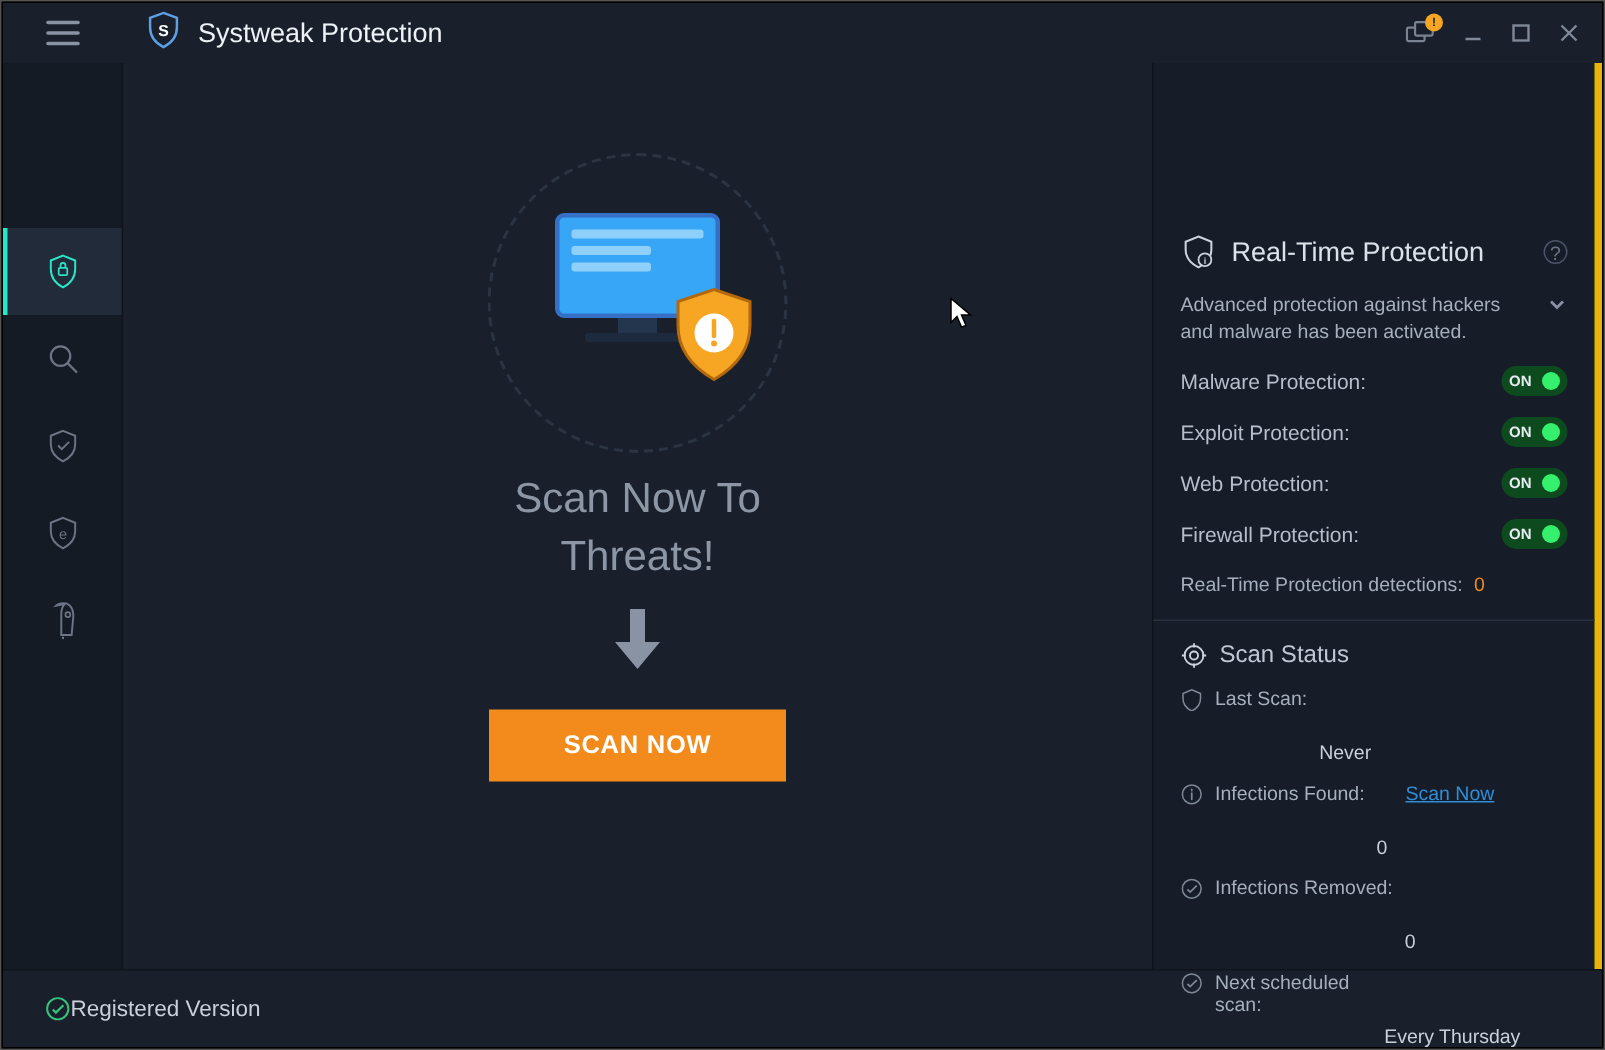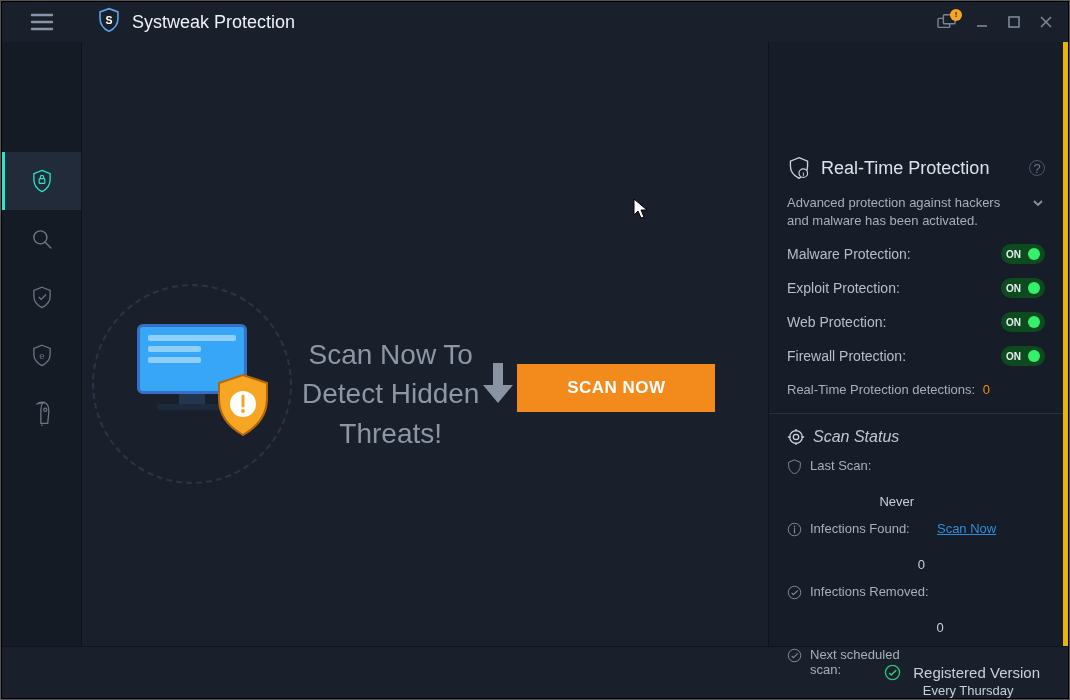--- a/index.html
+++ b/index.html
@@ -45,21 +45,21 @@
       color:#6B7585; cursor:pointer;
     }
     .side-item.active {
       background:#222B39; color:#29E6C7;
       border-left:3px solid #29E6C7; padding-right:3px;
     }
     .side-item svg { width:26px; height:26px; }
     .content { flex:1; display:flex; min-width:0; }
     
     .main {
-      flex:1; display:flex; flex-direction:row; align-items:center;
+      flex:1; display:flex; flex-direction:column; align-items:center;
       padding-top:70px;
     }
     .hero { position:relative; width:220px; height:170px; }
     .ring {
       position:absolute; left:10px; top:-10px; width:200px; height:200px;
       border-radius:50%;
       border:2px dashed #3A4557;
       opacity:.55;
     }
     .monitor {
@@ -118,37 +118,37 @@
     }
     .toggle-label { color:#E8ECF2; font-size:10px; font-weight:700; flex:1; text-align:left;}
     .toggle-knob { width:12px; height:12px; background:#34F06C; border-radius:50%; }
     .detections {
       margin-top:16px; font-size:13px; color:#A6AFBD;
     }
     .detections .count { color:#F38B1C; margin-left:4px;}
     
     .stat-head { display:flex; align-items:center; gap:8px; color:#BFC7D4; }
     .stat-head svg { width:18px; height:18px; }
-    .stat-title { font-size:16px;font-style:italic; }
+    .stat-title { font-size:16px; }
     .stat-row {
       display:flex; gap:8px; margin-top:12px; font-size:13px;
       color:#A6AFBD; align-items:flex-start;
     }
     .stat-row svg { width:15px; height:15px; flex-shrink:0; margin-top:1px; color:#7E8897; stroke:#7E8897;}
     .stat-val { color:#C9D0DC;margin-top:36px; }
     .stat-link { color:#2F8ED8; text-decoration:underline; cursor:pointer; margin-left:4px;}
     .progress-wrap {
       height:4px; margin:8px 18px 0 18px; background:#2A3446;
       border-radius:2px; overflow:hidden;
     }
     .progress { height:100%; width:92%; background:#2F8ED8; }
     
     .footer {
-      height:52px; display:flex; align-items:center; justify-content:flex-end;
-      padding:0 28px; color:#C9D0DC; font-size:15px; gap:12px;
+      height:52px; display:flex; align-items:center; justify-content:flex-start;
+      padding:0 28px; color:#C9D0DC; font-size:15px; gap:0;
       border-top:1px solid #0F141C;
     }
     .footer svg { width:17px; height:17px; color:#34C27D; stroke:#34C27D;}
     
     .cursor {
       position:absolute; left:633px; top:198px; pointer-events:none;
       width:16px; height:22px;
     }
     .cursor svg { width:16px; height:22px; }
   </style>
@@ -250,21 +250,20 @@
             <svg viewBox="0 0 54 62">
                 <path d="M27 1l24 8v16c0 17-10 28-24 36C13 53 3 42 3 25V9l24-8z" fill="#F6A623" stroke="#B3680D" stroke-width="2"></path>
                 <circle cx="27" cy="30" r="13" fill="#fff"></circle>
                 <path d="M27 22v10" stroke="#F6A623" stroke-width="3" stroke-linecap="round"></path>
                 <circle cx="27" cy="37" r="2" fill="#F6A623"></circle>
               </svg>
           </div>
         </div>
         <div class="main-heading">
           <div>Scan Now To</div>
-          <div>Detect Hidden</div>
           <div>Threats!</div>
         </div>
         <div class="arrow-down">
           <svg viewBox="0 0 38 48">
               <path d="M14 4h10v22h10L19 44 4 26h10V4z" fill="currentColor"></path>
             </svg>
         </div>
         <button class="scan-btn">SCAN NOW</button>
       </div>
 

